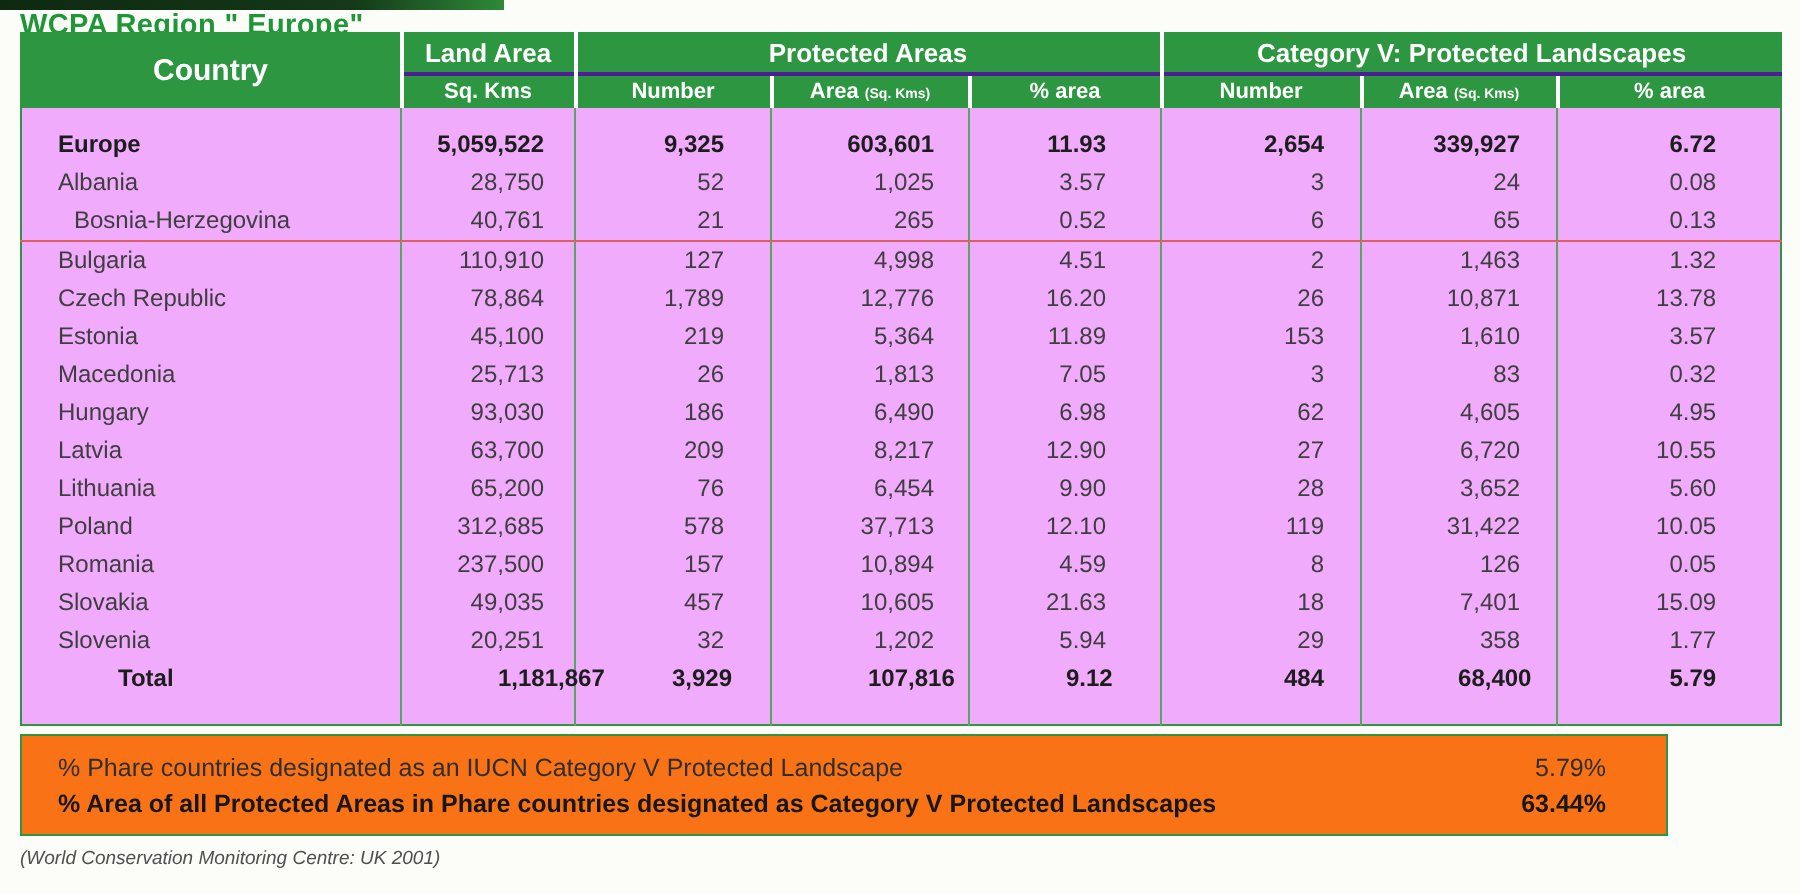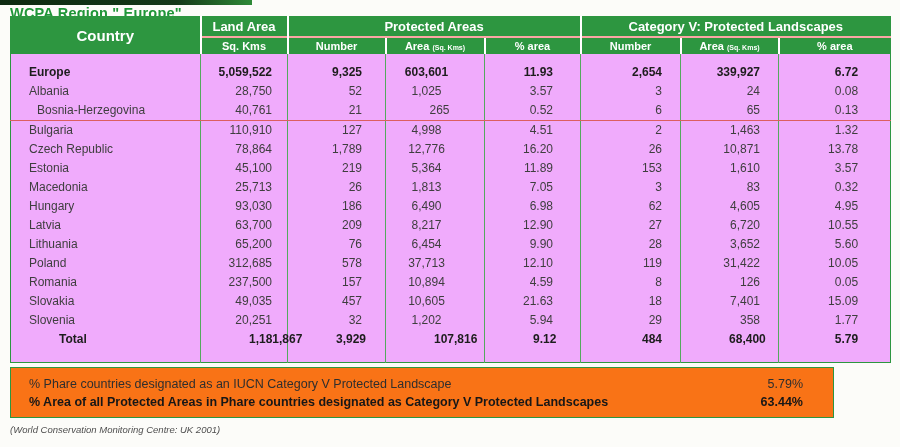--- a/index.html
+++ b/index.html
@@ -23,33 +23,33 @@
     border:1px solid #2d9640;
   }
   .wcpa thead th {
     background:#2d9640; color:#ffffff; font-weight:bold;
     padding:0; text-align:center; vertical-align:middle;
   }
   .wcpa .h-country { font-size:15px; }
   .wcpa .h-group { font-size:13px; height:19px; border-left:2px solid #ffffff; }
   .wcpa .subhead th {
     font-size:11px; height:16px;
-    border-left:2px solid #ffffff; border-top:2px solid #fca5a5;
+    border-left:2px solid #ffffff; border-top:2px solid #4c1d95;
   }
   .wcpa .subhead .unit { font-size:7px; font-weight:bold; }
 
   .wcpa tbody { background:#f0abfc; }
   .wcpa td {
     padding:0; font-size:12px; color:#3e3e3e; line-height:19px;
     text-align:right; white-space:nowrap; border-left:1px solid #54a95e;
   }
   .wcpa td.c-country { text-align:left; padding-left:18px; border-left:none; }
   .wcpa td.c-land    { padding-right:15px; }
   .wcpa td.c-pa-num  { padding-right:23px; }
-  .wcpa td.c-pa-area { padding-right:17px;text-align:center; }
+  .wcpa td.c-pa-area { padding-right:17px; }
   .wcpa td.c-pa-pct  { padding-right:27px; }
   .wcpa td.c-cv-num  { padding-right:18px; }
   .wcpa td.c-cv-area { padding-right:18px; }
   .wcpa td.c-cv-pct  { padding-right:32px; }
   .wcpa tr.bold td { font-weight:bold; color:#1d1d1d; }
   .wcpa tr.first td { padding-top:9px; }
   .wcpa tr.last td { padding-bottom:13px;padding-left:48px; }
   .wcpa tr.red-after td { border-bottom:1px solid #dd5f5f;padding-left:26px; }
 
   .summary-box {

